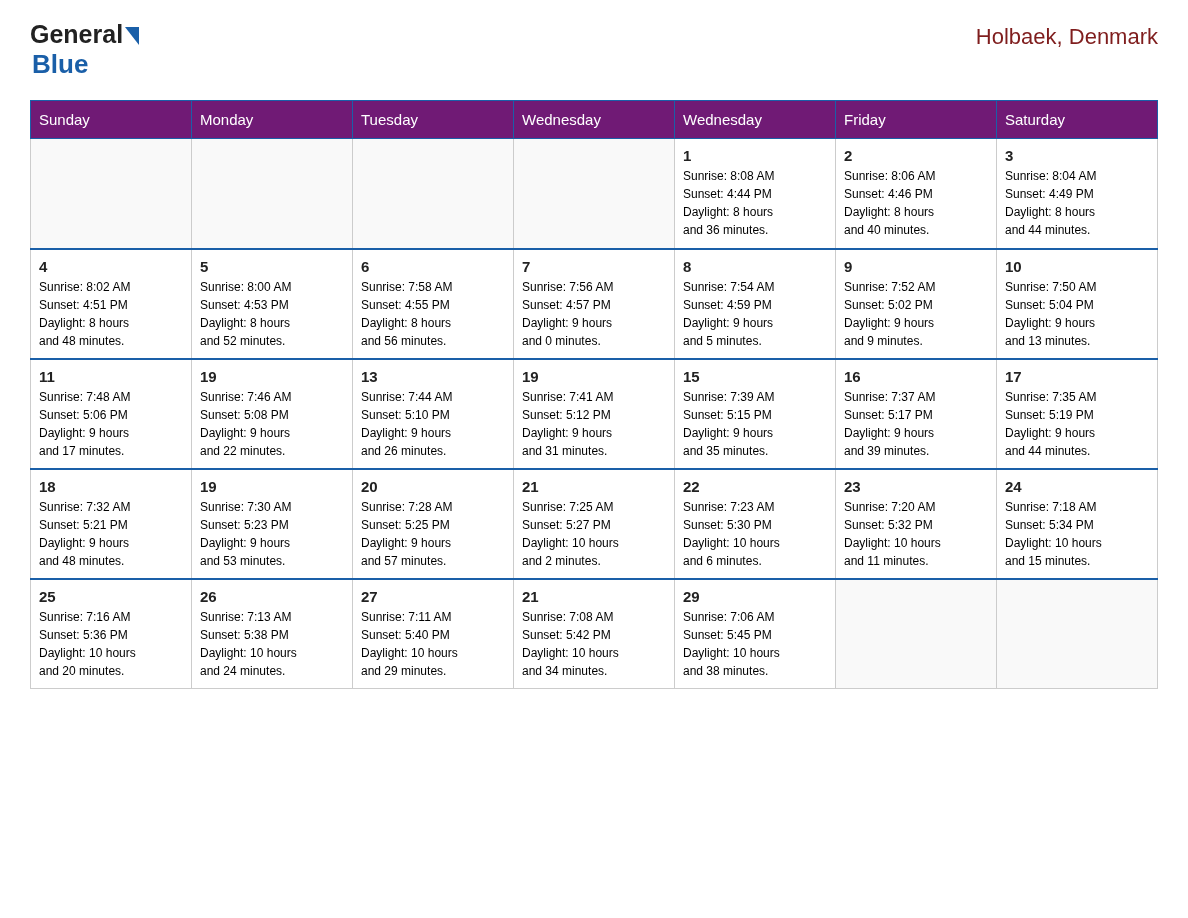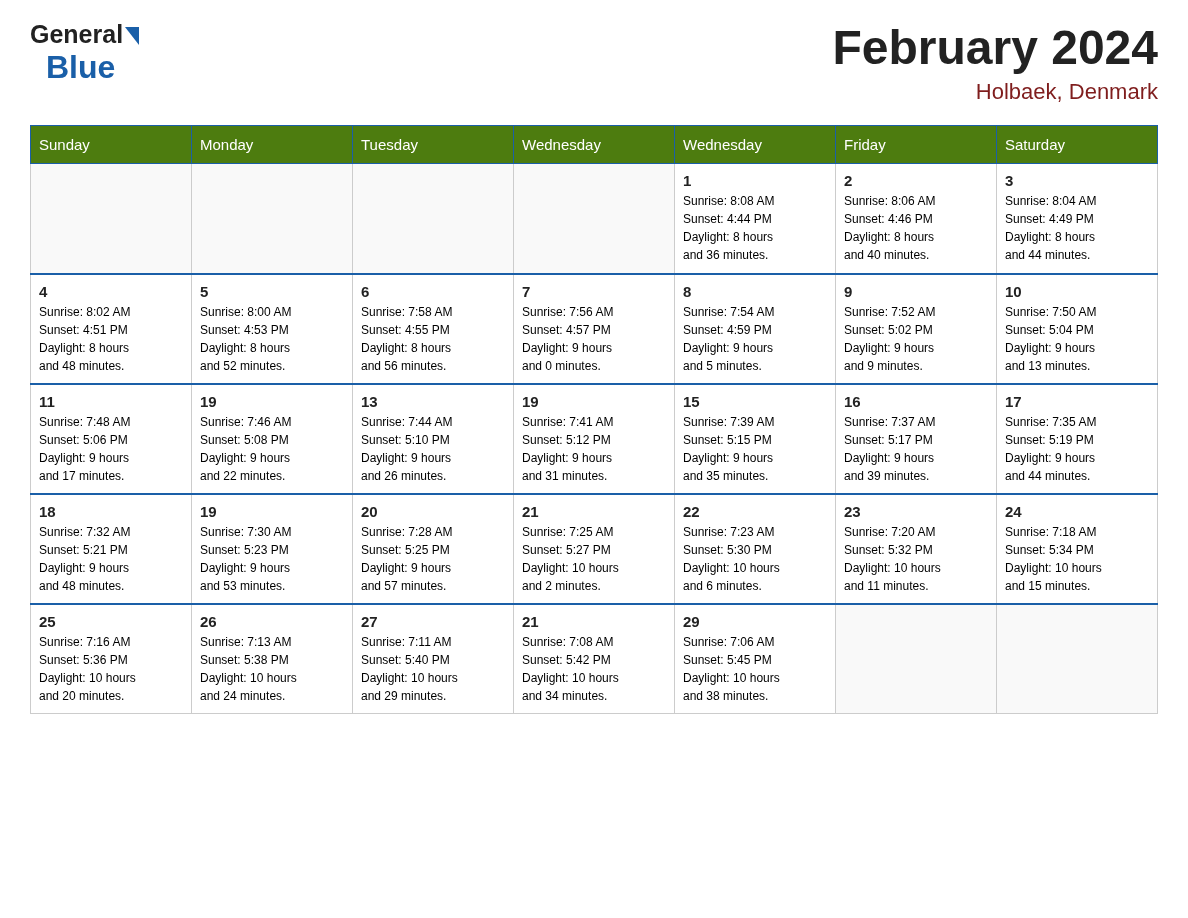--- a/index.html
+++ b/index.html
@@ -35,44 +35,44 @@
       height: 0;
       border-left: 14px solid transparent;
       border-right: 0px solid transparent;
       border-top: 18px solid #1a5fa8;
       display: inline-block;
       margin-left: 2px;
       margin-top: 2px;
     }
     .logo-blue {
       color: #1a5fa8;
-      font-size: 32px;
-      font-weight: bold;
-      margin-left: 16px;
+      font-size: 26px;
+      font-weight: bold;
+      margin-left: 2px;
     }
     .title-section {
       text-align: right;
     }
     .page-title {
       font-size: 48px;
       font-weight: bold;
       color: #222;
     }
     .subtitle {
       font-size: 22px;
       color: #7f1d1d;
       margin-top: 4px;
     }
     .calendar {
       width: 100%;
       border-collapse: collapse;
       table-layout: fixed;
     }
     .calendar thead tr th {
-      background-color: #4d7c0f;
+      background-color: #701a75;
       color: #fff;
       padding: 10px 8px;
       font-size: 15px;
       font-weight: normal;
       text-align: left;
       border: 1px solid #1a5fa8;
     }
     .calendar tbody tr td {
       vertical-align: top;
       padding: 8px;
@@ -106,21 +106,20 @@
 
 <div class="header">
   <div class="logo">
     <div class="logo-text">
       <span class="logo-general">General</span>
       <span class="logo-arrow"></span>
     </div>
     <span class="logo-blue">Blue</span>
   </div>
   <div class="title-section">
-    <div class="page-title">February 2024</div>
     <div class="subtitle">Holbaek, Denmark</div>
   </div>
 </div>
 
 <table class="calendar">
   <thead>
     <tr>
     <th>Sunday</th>
         <th>Monday</th>
         <th>Tuesday</th>

